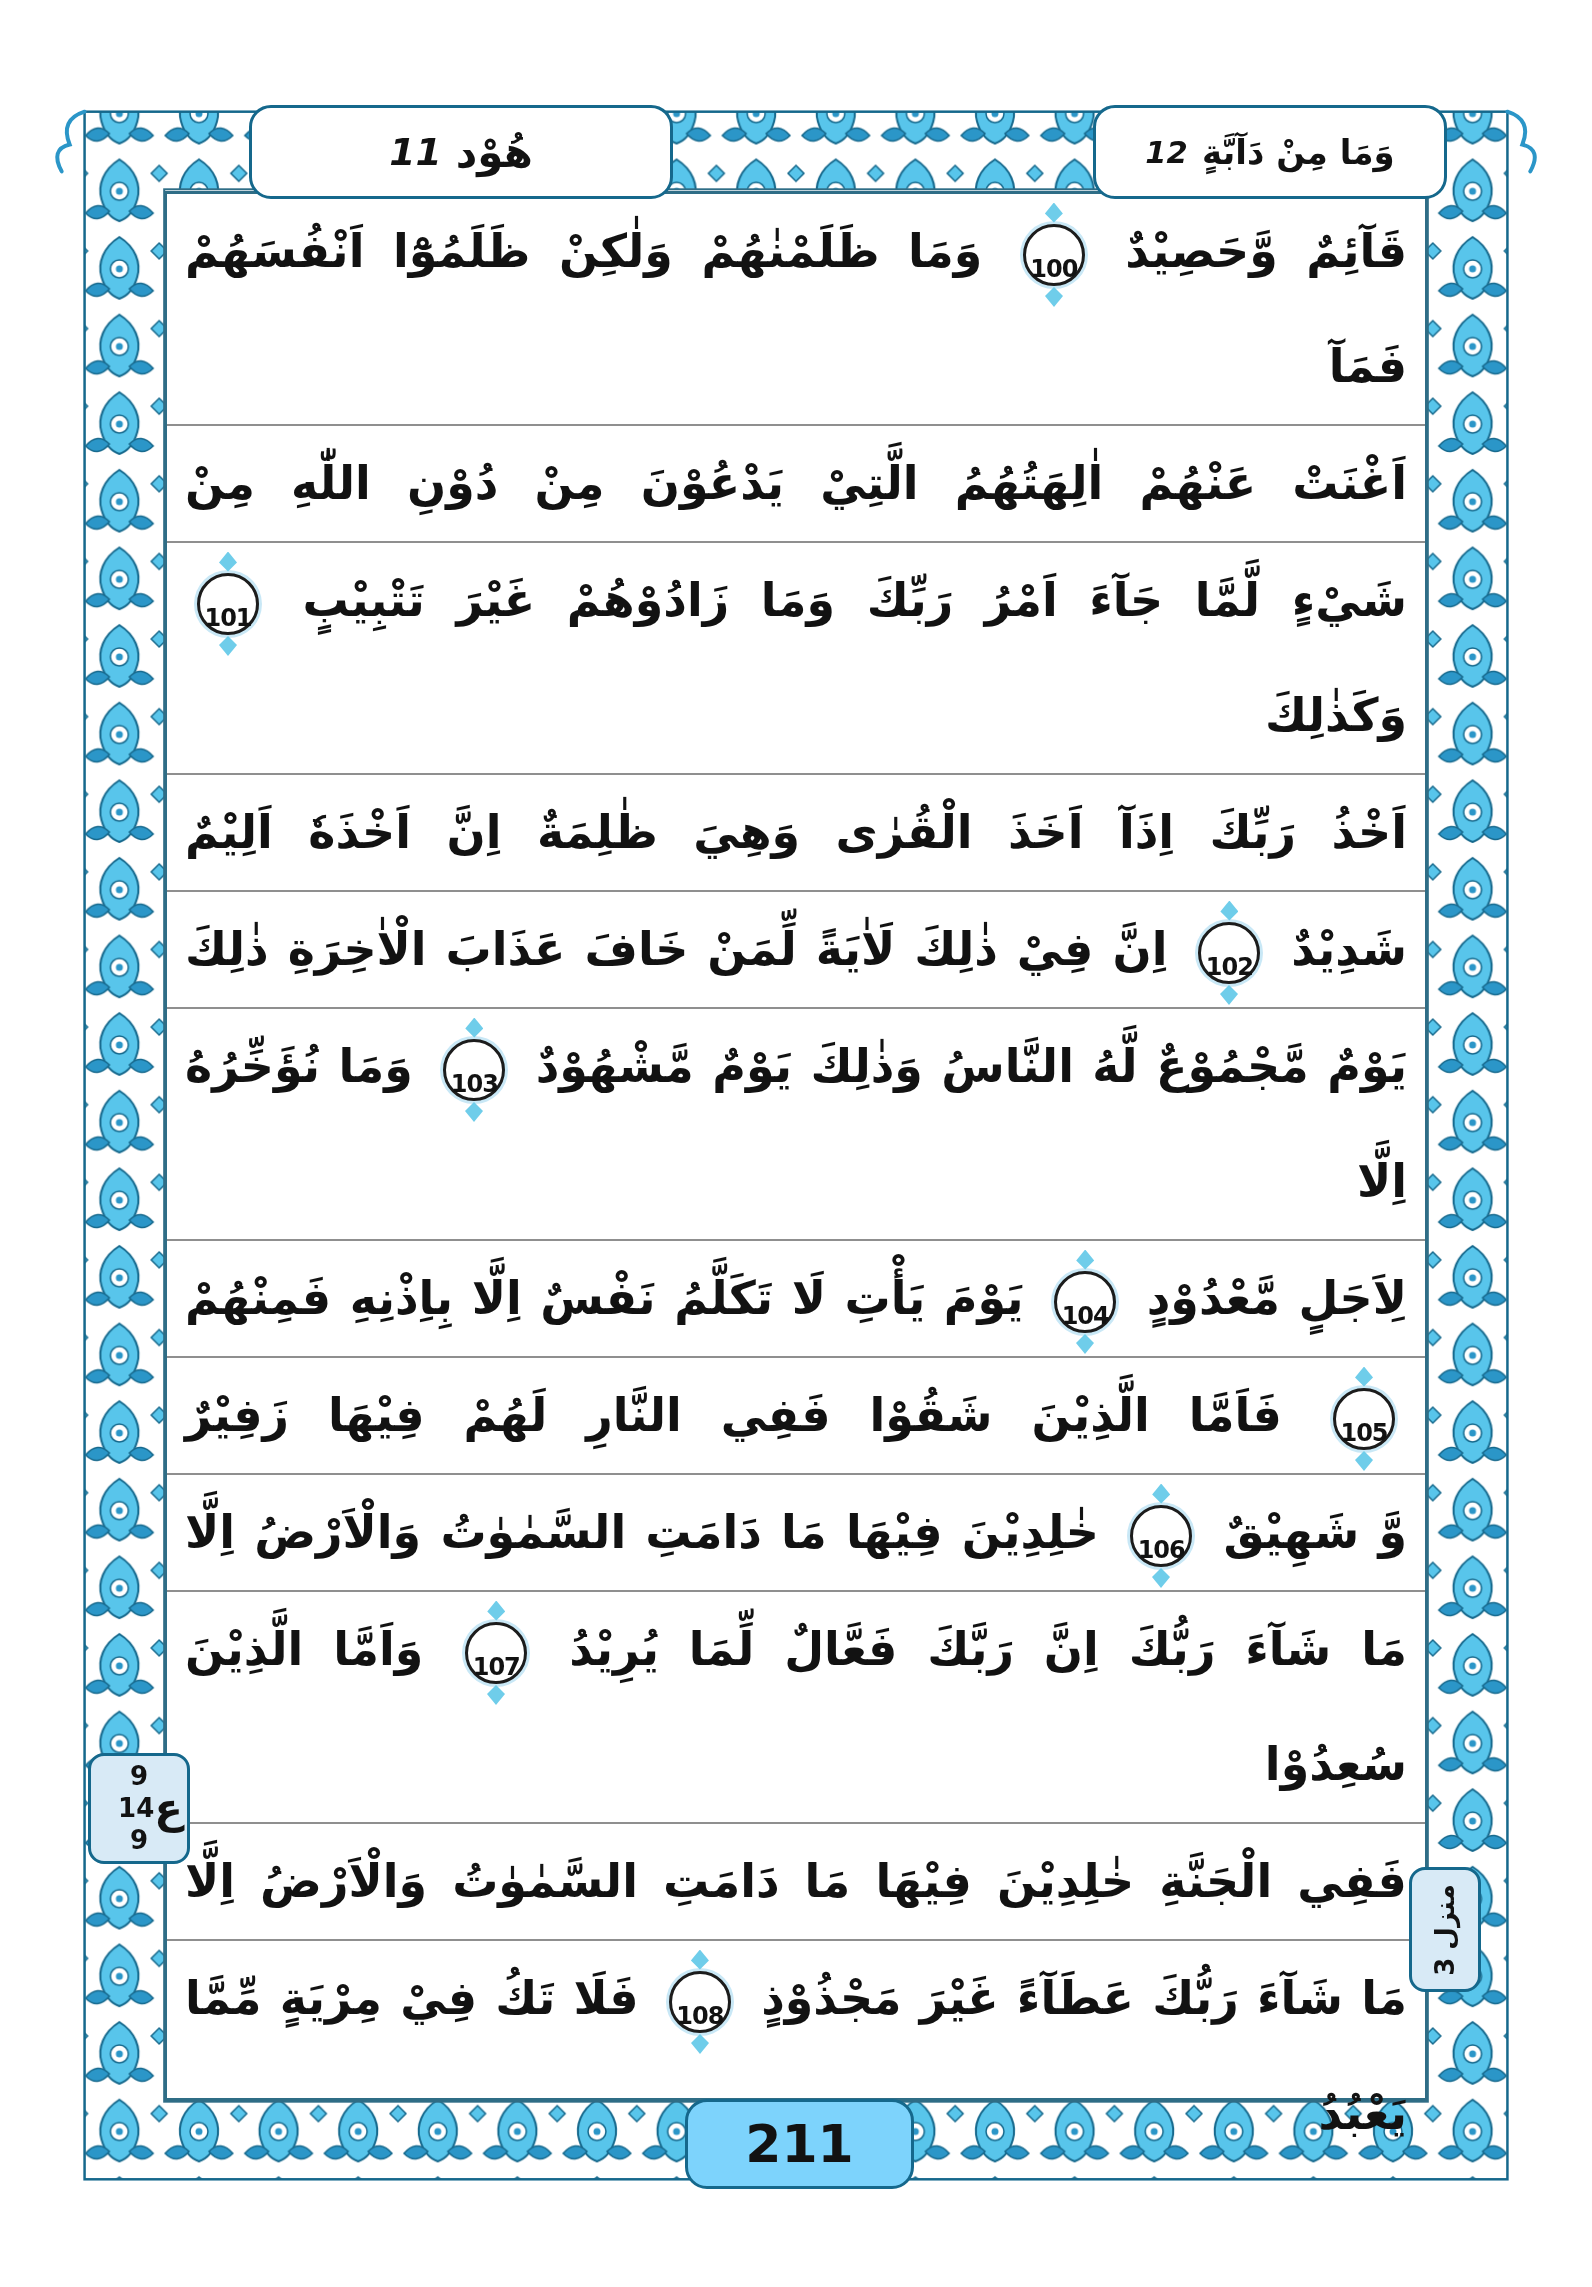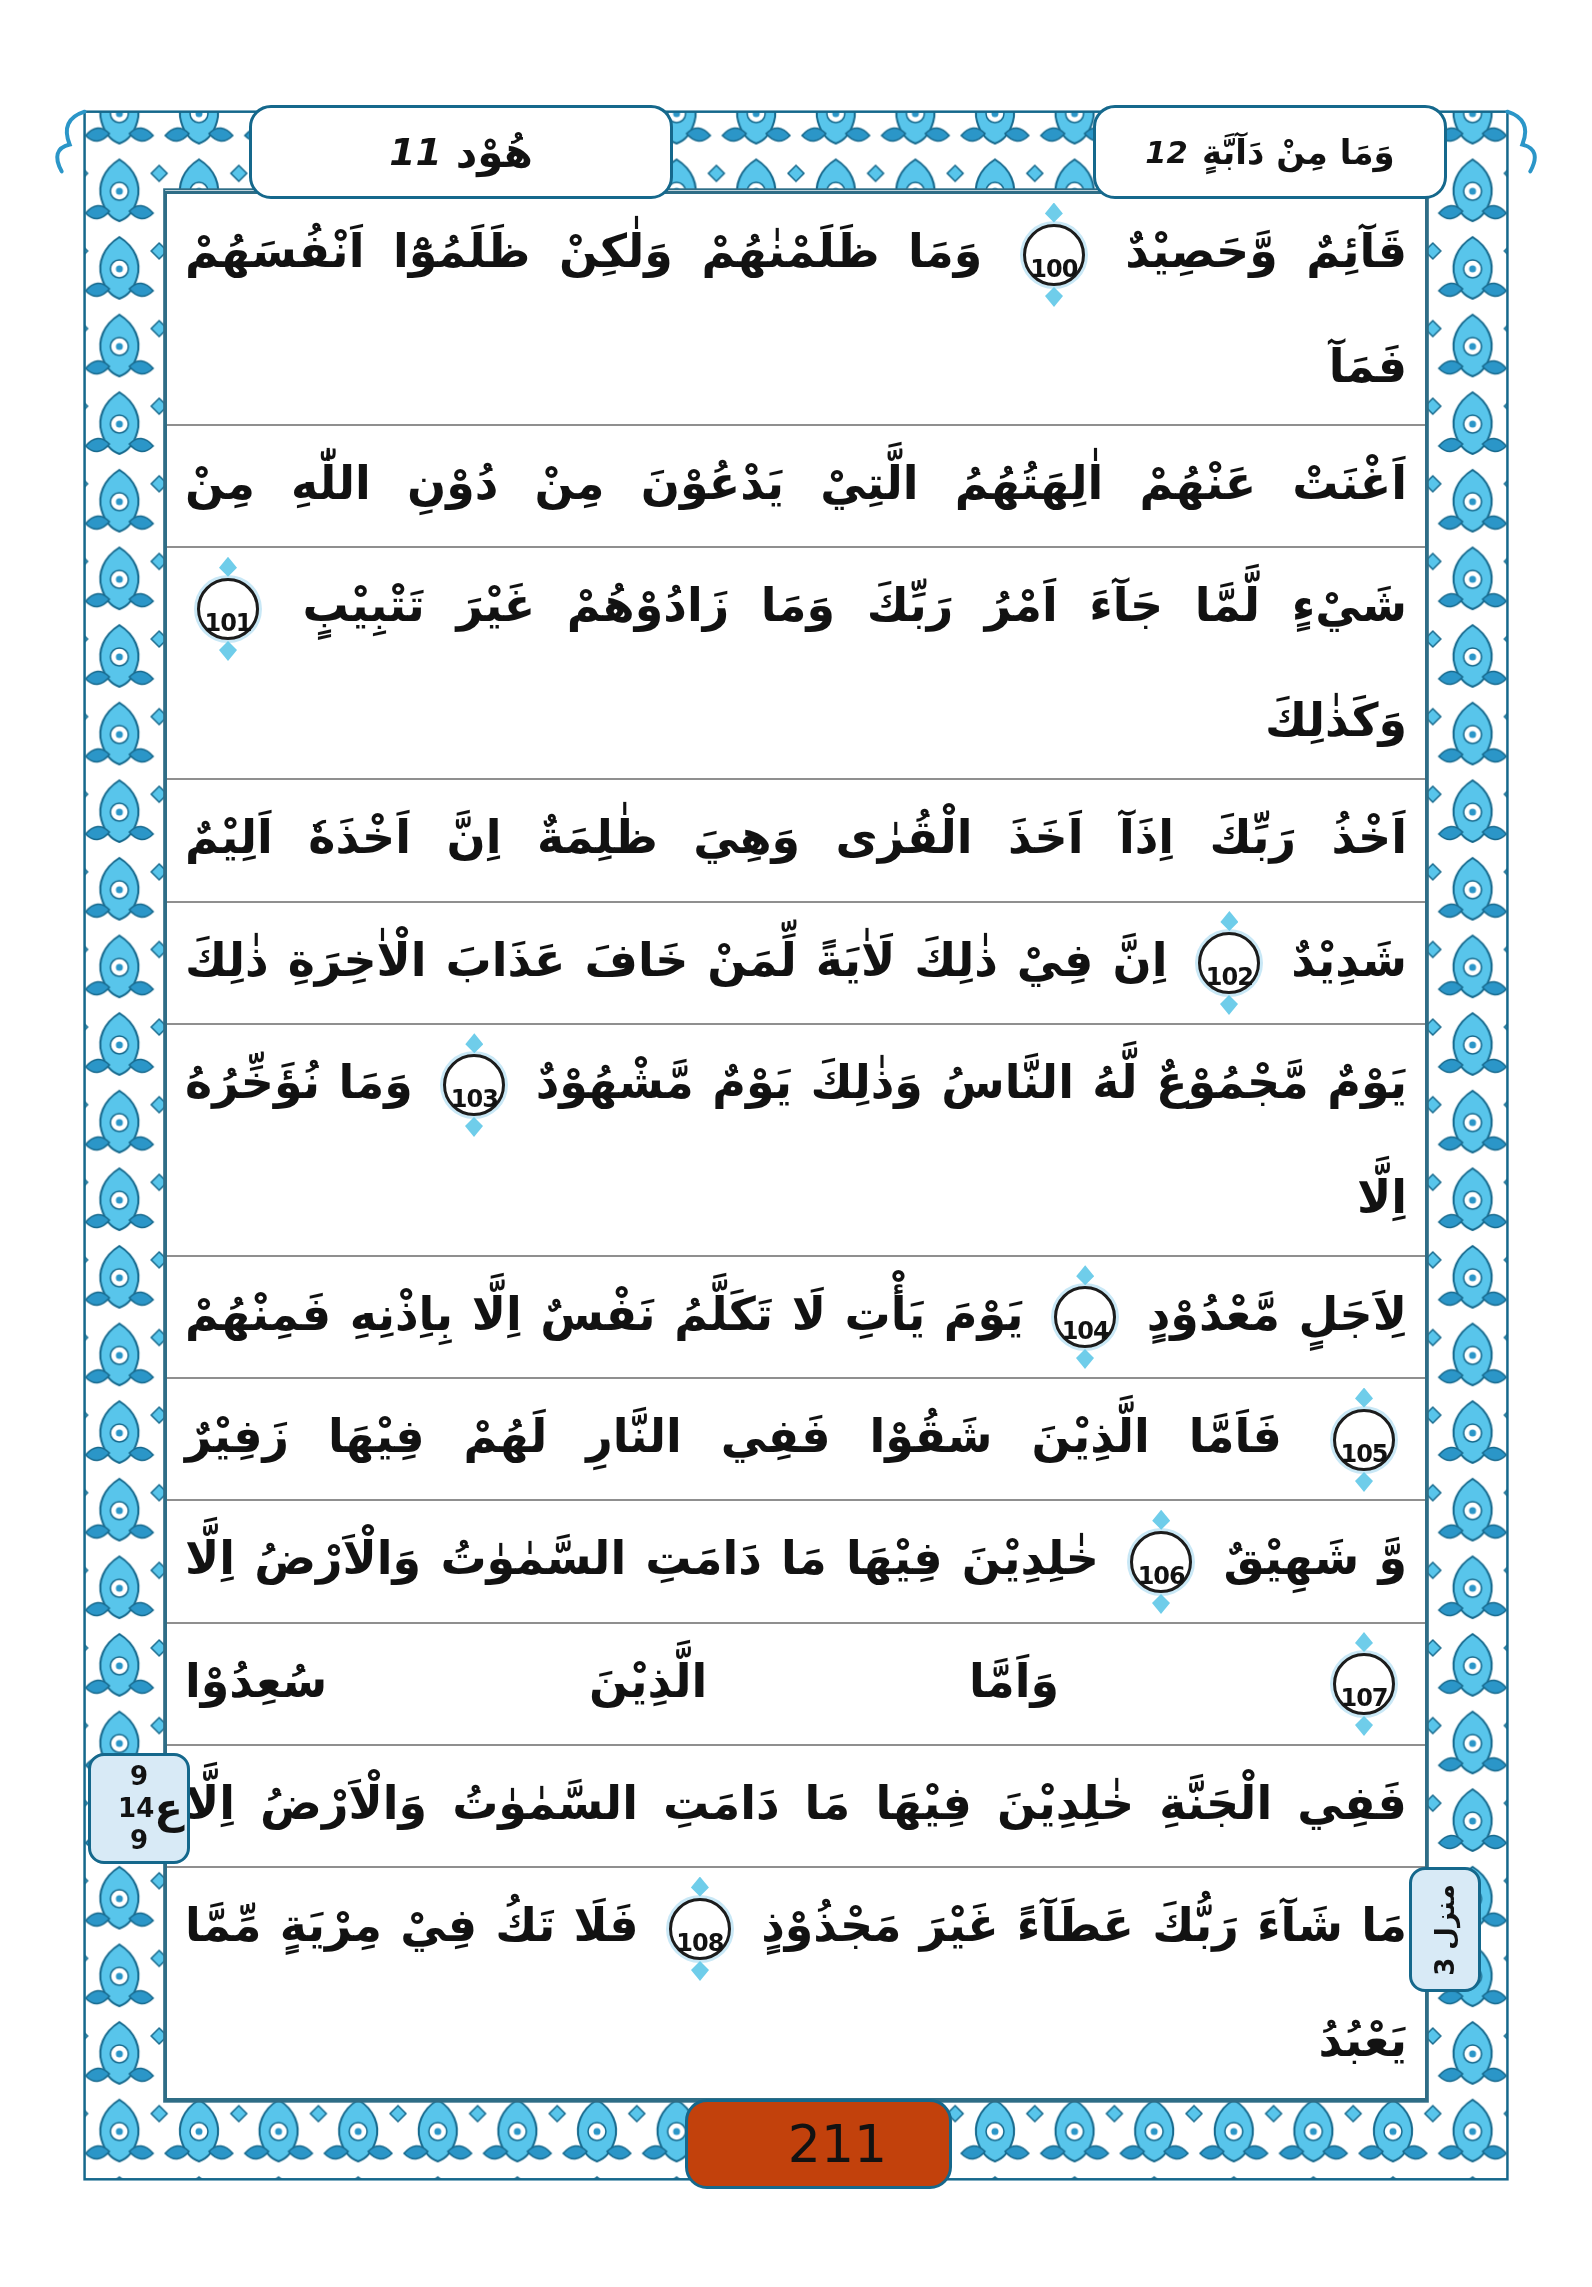--- a/index.html
+++ b/index.html
@@ -62,23 +62,23 @@
     background:#D8EAF6;border:3px solid #15688C;border-radius:16px;z-index:4;
     display:flex;align-items:center;justify-content:center;
   }
   #manzil-box .vtxt{
     transform:rotate(-90deg);white-space:nowrap;direction:rtl;
     font-size:26px;font-weight:700;display:flex;gap:8px;
   }
   
   #page-tab{
     position:absolute;left:685px;top:2099px;width:223px;height:84px;
-    background:#c2410c;border:3px solid #15688C;border-radius:22px;z-index:4;
+    background:#7dd3fc;border:3px solid #15688C;border-radius:22px;z-index:4;
     display:flex;align-items:center;justify-content:center;
-    font-size:52px;font-weight:400;padding-left:38px;
+    font-size:52px;font-weight:700;
   }
 </style>
 </head>
 <body>
 
 <svg id="border-svg" width="1592" height="2288" viewBox="0 0 1600 2299" xmlns="http://www.w3.org/2000/svg">
   <defs>
     <pattern id="tile" width="80" height="78" patternUnits="userSpaceOnUse">
       <rect width="80" height="78" fill="#ffffff"></rect>
       <path d="M40 4 C56 14 62 30 58 44 C54 58 46 64 40 66 C34 64 26 58 22 44 C18 30 24 14 40 4 Z" fill="#58C5EB" stroke="#15688C" stroke-width="2"></path>
@@ -131,21 +131,21 @@
         </span> <span>وَمَا نُؤَخِّرُهُ اِلَّا</span></div>
       <div class="row"><span>لِاَجَلٍ مَّعْدُوْدٍ</span> <span class="ayah">
           <span class="ayah-num">104</span>
         </span> <span>يَوْمَ يَأْتِ لَا تَكَلَّمُ نَفْسٌ اِلَّا بِاِذْنِهِ فَمِنْهُمْ</span></div>
       <div class="row"> <span class="ayah">
           <span class="ayah-num">105</span>
         </span> <span>فَاَمَّا الَّذِيْنَ شَقُوْا فَفِي النَّارِ لَهُمْ فِيْهَا زَفِيْرٌ</span></div>
       <div class="row"><span>وَّ شَهِيْقٌ</span> <span class="ayah">
           <span class="ayah-num">106</span>
         </span> <span>خٰلِدِيْنَ فِيْهَا مَا دَامَتِ السَّمٰوٰتُ وَالْاَرْضُ اِلَّا</span></div>
-      <div class="row"> <span class="ayah">
+      <div class="row"><span>مَا شَآءَ رَبُّكَ اِنَّ رَبَّكَ فَعَّالٌ لِّمَا يُرِيْدُ</span> <span class="ayah">
           <span class="ayah-num">107</span>
         </span> <span>وَاَمَّا الَّذِيْنَ سُعِدُوْا</span></div>
       <div class="row"><span>فَفِي الْجَنَّةِ خٰلِدِيْنَ فِيْهَا مَا دَامَتِ السَّمٰوٰتُ وَالْاَرْضُ اِلَّا</span></div>
       <div class="row"><span>مَا شَآءَ رَبُّكَ عَطَآءً غَيْرَ مَجْذُوْذٍ</span> <span class="ayah">
           <span class="ayah-num">108</span>
         </span> <span>فَلَا تَكُ فِيْ مِرْيَةٍ مِّمَّا يَعْبُدُ</span></div>
     </div>
 </div>
 
 <div id="ruku-box">

